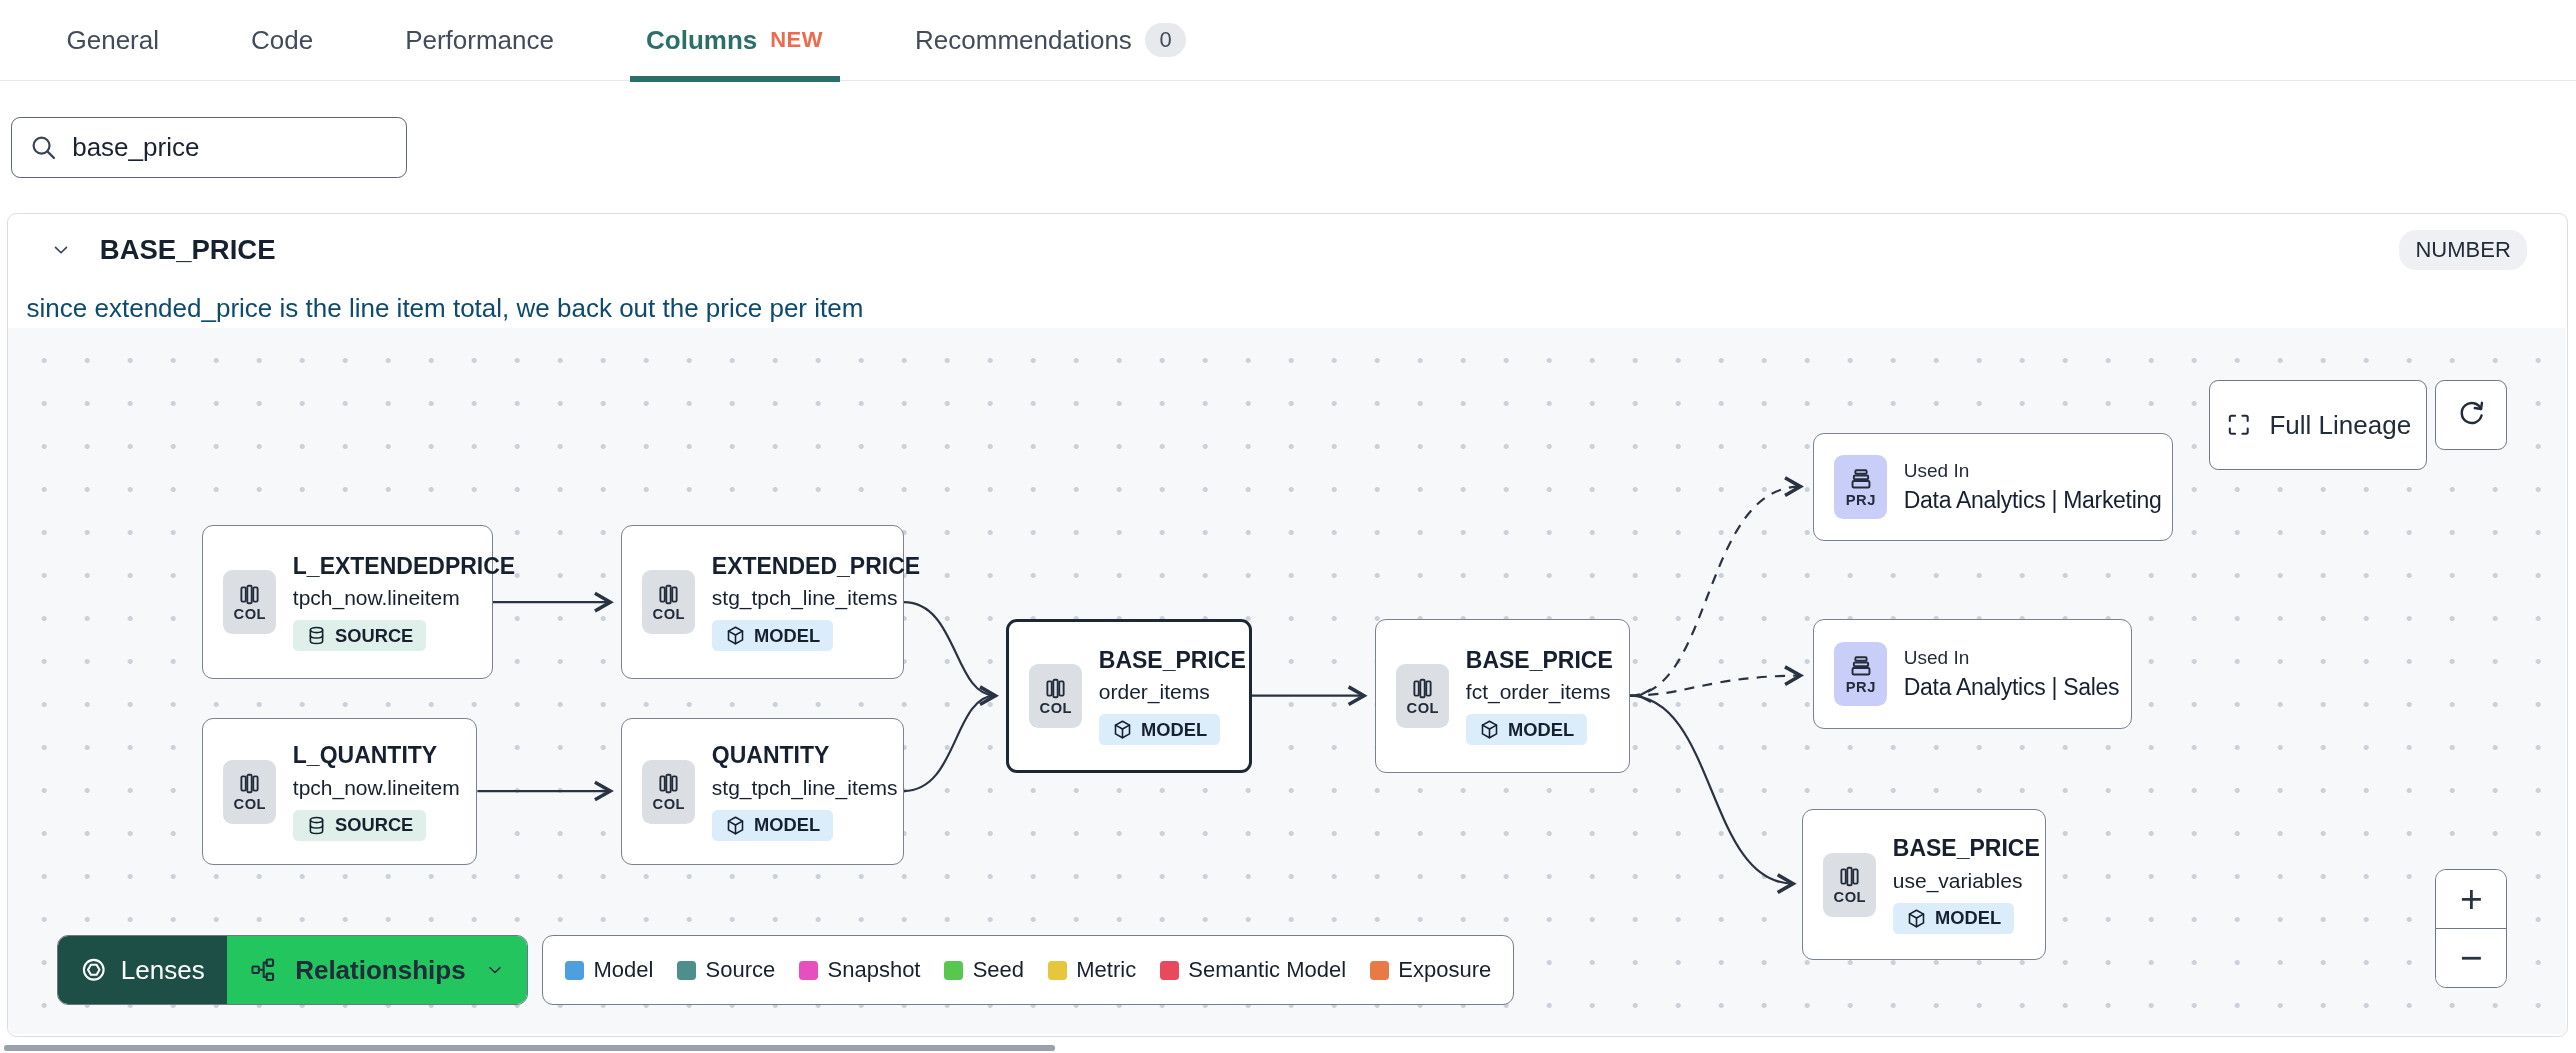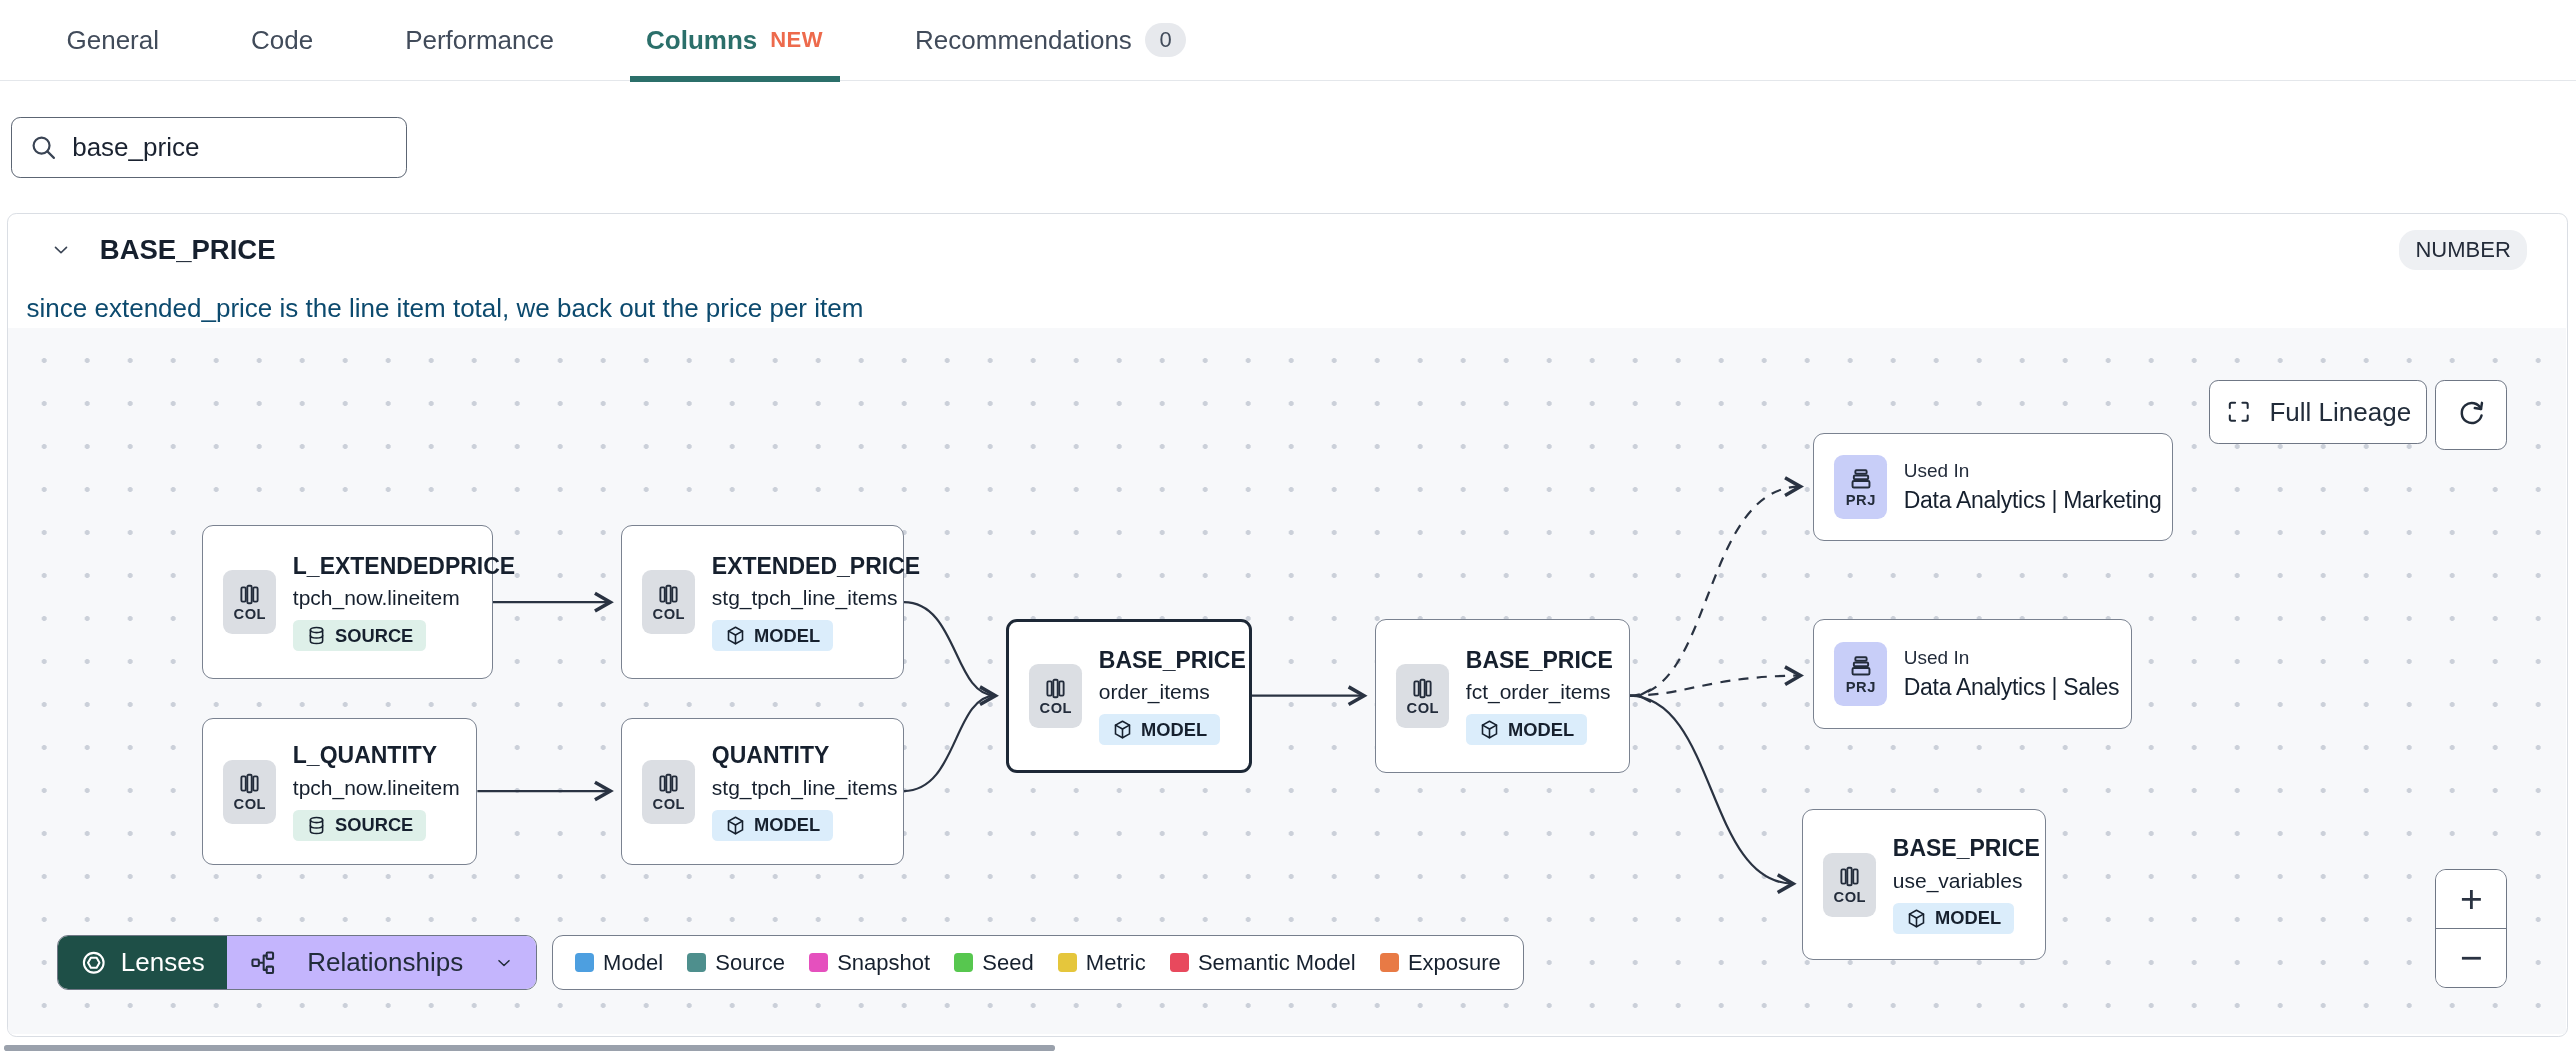--- a/index.html
+++ b/index.html
@@ -64,38 +64,38 @@
     border-radius:5.5px; font-size:18.3px; font-weight:700; color:#16202E; width:max-content; }
   .nbadge.source { background:#DEF0E9; }
   .nbadge.model { background:#DBEDFB; }
   .prj-top { font-size:19px; color:#232C3B; margin-bottom:5.5px; }
   .prj-name { font-size:23px; color:#16202E; letter-spacing:-0.3px; }
 
   
   .gbtn { position:absolute; background:#fff; border:1.8px solid #6F7785;
     border-radius:9.2px; display:flex; align-items:center; justify-content:center;
     color:#222C3A; cursor:pointer; }
-  .full-lineage { left:2201px; top:52px; width:218px; height:64px; gap:16.5px;
+  .full-lineage { left:2201px; top:52px; width:218px; height:90px; gap:16.5px;
     font-size:26px; }
   .refresh-btn { left:2427px; top:52px; width:72px; height:70px; }
   .zoomctl { position:absolute; left:2427px; top:541px; width:72px; height:119px;
     border:1.8px solid #6F7785; border-radius:11px; background:#fff; display:flex;
     flex-direction:column; overflow:hidden; }
   .zbtn { flex:1; display:flex; align-items:center; justify-content:center;
     font-size:39px; color:#2A3342; cursor:pointer; background:#fff; border:none;
     font-family:inherit; }
   .zbtn + .zbtn { border-top:1.8px solid #6F7785; }
 
-  .footer { position:absolute; left:49px; top:607px; display:flex; gap:14.7px; height:55px; }
+  .footer { position:absolute; left:49px; top:607px; display:flex; gap:14.7px; height:70px; }
   .lenses-group { display:flex; border:1.8px solid #6F7785; border-radius:11px;
     overflow:hidden; background:#fff; }
   .lenses-btn { display:flex; align-items:center; gap:13px; padding:0 22px;
     background:#1E4F47; color:#fff; font-size:26px; cursor:pointer; }
-  .rel-btn { display:flex; align-items:center; gap:31px; padding:0 22px;
-    color:#222C3A; font-size:26px; cursor:pointer; background:#c4b5fd; }
+  .rel-btn { display:flex; align-items:center; gap:19px; padding:0 22px;
+    color:#222C3A; font-size:26px; cursor:pointer; background:#22c55e;font-weight:bold; }
   .legend { display:flex; align-items:center; gap:24px; padding:0 22px;
     border:1.8px solid #767E8C; border-radius:11px; background:#fff; font-size:22px;
     color:#16202E; }
   .lg-item { display:flex; align-items:center; gap:9.2px; white-space:nowrap; }
   .lg-sw { width:19px; height:19px; border-radius:3.7px; }
 
   .hscroll { position:absolute; left:3.7px; top:1045px; width:1051px; height:5.5px;
     background:#9AA1AC; border-radius:2.8px; }
 
   .icon { stroke:currentColor; fill:none; stroke-width:1.8;

